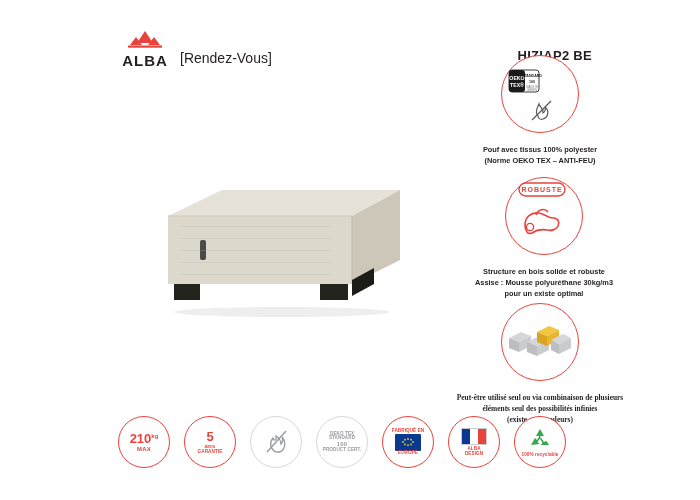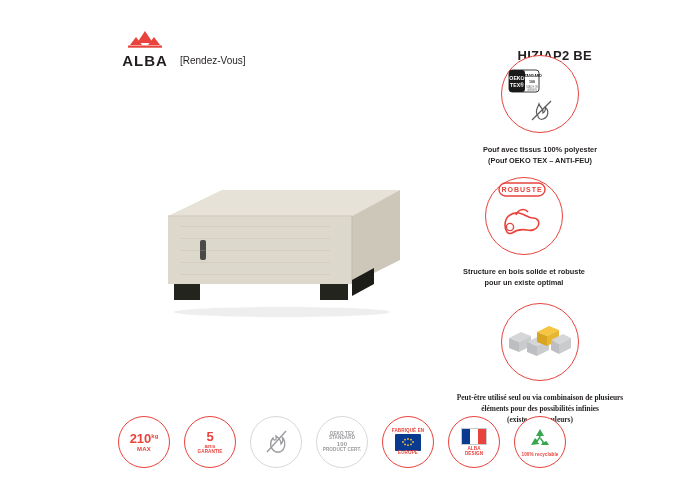--- a/index.html
+++ b/index.html
@@ -43,21 +43,21 @@
   }
   .brand-mark svg { display: block; margin: 0 auto; }
   .brand-word {
     font-size: 15px;
     font-weight: bold;
     letter-spacing: 1px;
     color: #231f20;
     margin-top: 1px;
   }
   .brand-tag {
-    font-size: 10px;
+    font-size: 14px;
     color: #231f20;
     padding-bottom: 2px;
     white-space: nowrap;
   }
   .ref {
     position: absolute;
     right: 108px;
     top: 24px;
     font-size: 13px;
     font-weight: bold;
@@ -90,21 +90,21 @@
   .feature .caption {
     font-size: 7.4px;
     font-weight: bold;
     line-height: 1.5;
     color: #231f20;
     margin-top: 4px;
   }
   .feature .caption div { white-space: nowrap; }
 
   #feature-oekotex { left: 420px; top: 48px; }
-  #feature-robuste  { left: 404px; top: 170px; }
+  #feature-robuste  { left: 424px; top: 170px; }
   #feature-modular  { left: 420px; top: 296px; font-family: Liberation Serif, serif; }
 
   .circle {
     width: 78px;
     height: 78px;
     border-radius: 50%;
     border: 1.6px solid #e8433c;
     display: flex;
     align-items: center;
     justify-content: center;
@@ -229,40 +229,41 @@
           <text x="27" y="23.5" font-size="2.8" fill="#7a7a7a" text-anchor="middle" font-family="Liberation Sans, sans-serif">MADE IN</text>
           <text x="27" y="26.8" font-size="2.8" fill="#7a7a7a" text-anchor="middle" font-family="Liberation Sans, sans-serif">GREEN</text>
 
           <path d="M33 52 C29 47 33 43 34 40 C35 44 39 44 38 49 C40 48 41 45 40 43 C44 46 44 53 38 55 C35 56 33 54 33 52 Z" fill="none" stroke="#5a5a5a" stroke-width="1.2"></path>
           <line x1="27" y1="56" x2="46" y2="37" stroke="#5a5a5a" stroke-width="1.3"></line>
         </svg>
       </div>
     </div>
     <div class="caption">
       <div>Pouf avec tissus 100% polyester</div>
-      <div>(Pouf OEKO TEX – ANTI-FEU)</div>
+      <div>(Norme OEKO TEX – ANTI-FEU)</div>
     </div>
   </div>
 
   <div class="feature" id="feature-robuste">
     <div class="circle-wrap">
       <div class="circle">
         <svg width="74" height="74" viewBox="0 0 74 74" style="position:absolute;left:-1px;top:-1px;">
 
           <rect x="14" y="6" width="46" height="13" rx="6.5" fill="#ffffff" stroke="#e8433c" stroke-width="1.4"></rect>
           <text x="37" y="15.4" font-size="7" fill="#e8433c" text-anchor="middle" font-family="Liberation Sans, sans-serif" font-weight="bold" letter-spacing="1">ROBUSTE</text>
 
           <path d="M20 48 C20 40 26 35 34 36 C40 37 43 41 48 41 C53 41 55 45 53 49 C51 53 46 54 42 53 C36 52 30 54 27 56 C23 58 20 54 20 48 Z" fill="none" stroke="#e8433c" stroke-width="1.6"></path>
           <path d="M31 38 C33 32 40 31 43 35" fill="none" stroke="#e8433c" stroke-width="1.6"></path>
           <circle cx="25" cy="50" r="3.6" fill="none" stroke="#e8433c" stroke-width="1.4"></circle>
         </svg>
       </div>
     </div>
     <div class="caption">
       <div>Structure en bois solide et robuste</div>
+      <div>Assise : Mousse polyuréthane 30kg/m3</div>
       <div>pour un existe optimal</div>
     </div>
   </div>
 
   <div class="feature" id="feature-modular">
     <div class="circle-wrap">
       <div class="circle">
         <svg width="66" height="44" viewBox="0 0 66 44">
 
           <polygon points="2,18 14,12 24,16 12,22" fill="#d5d6d8"></polygon>
@@ -278,21 +279,21 @@
           <polygon points="40,16 52,10 52,20 40,26" fill="#e7b630"></polygon>
 
           <polygon points="44,20 56,14 64,18 52,24" fill="#d5d6d8"></polygon>
           <polygon points="44,20 52,24 52,34 44,30" fill="#bdbec1"></polygon>
           <polygon points="52,24 64,18 64,28 52,34" fill="#cacbcd"></polygon>
         </svg>
       </div>
     </div>
     <div class="caption">
       <div>Peut-être utilisé seul ou via combinaison de plusieurs</div>
-      <div>éléments pour des possibilités infinies</div>
+      <div>éléments seul des possibilités infinies</div>
       <div>(existe en 6 couleurs)</div>
     </div>
   </div>
 
   <div class="footer">
 
     <div class="pic">
       <span class="big"><span>210</span><sup>kg</sup></span>
       <span class="sm">MAX</span>
     </div>

